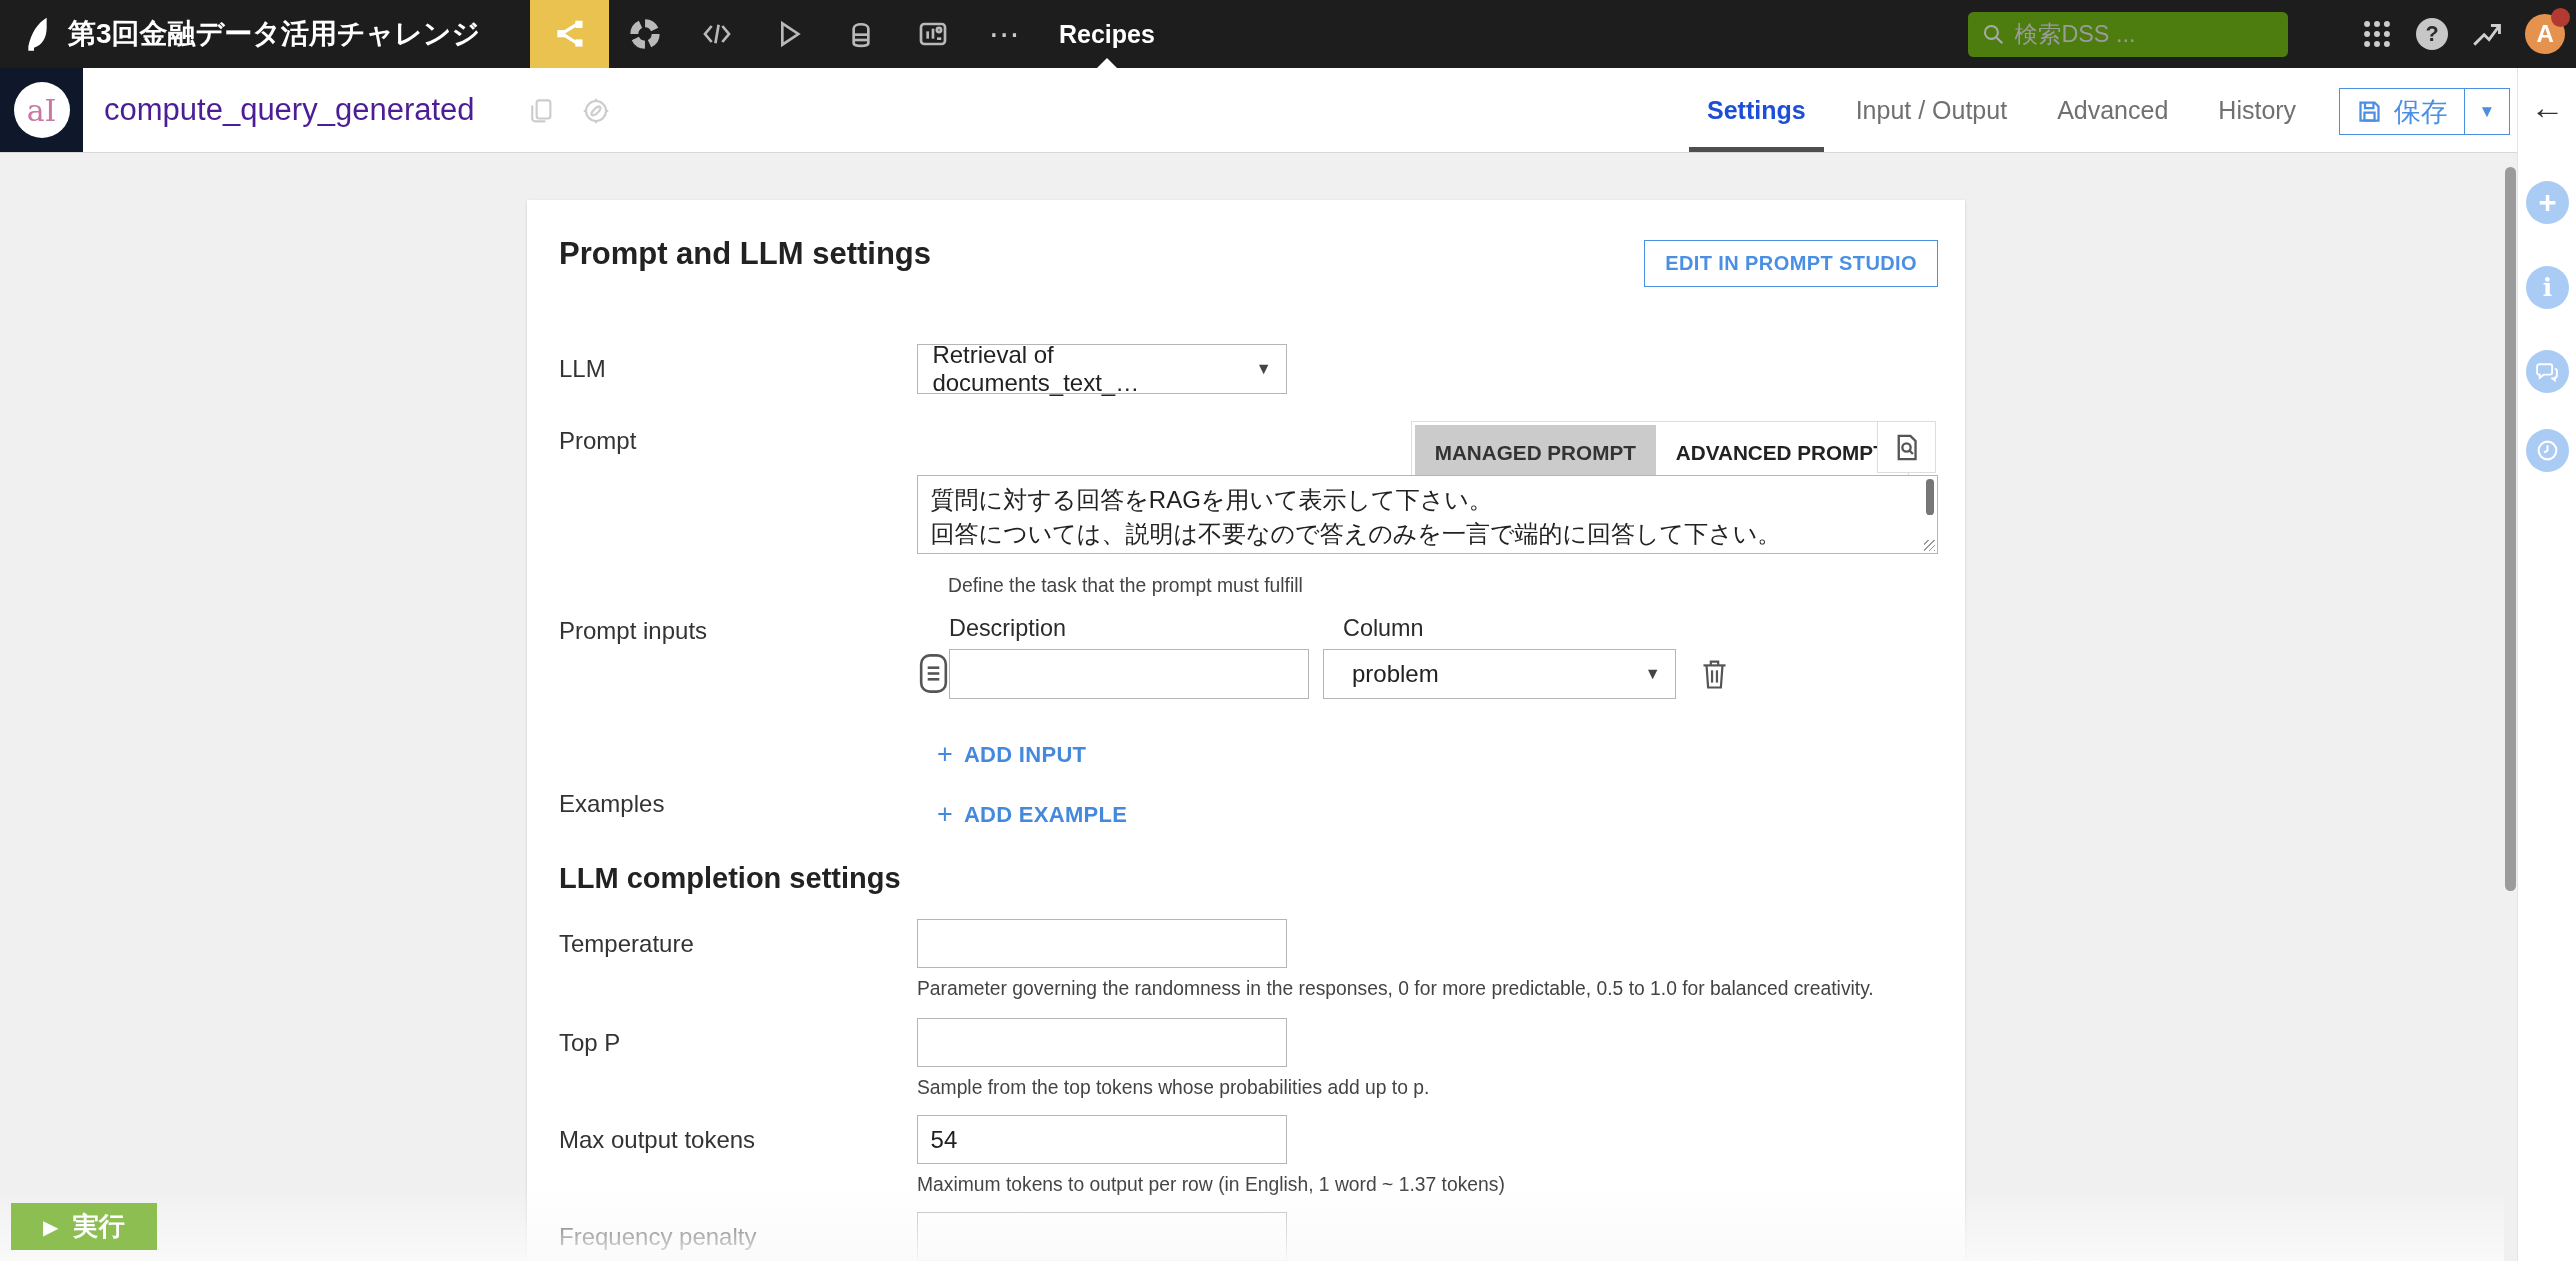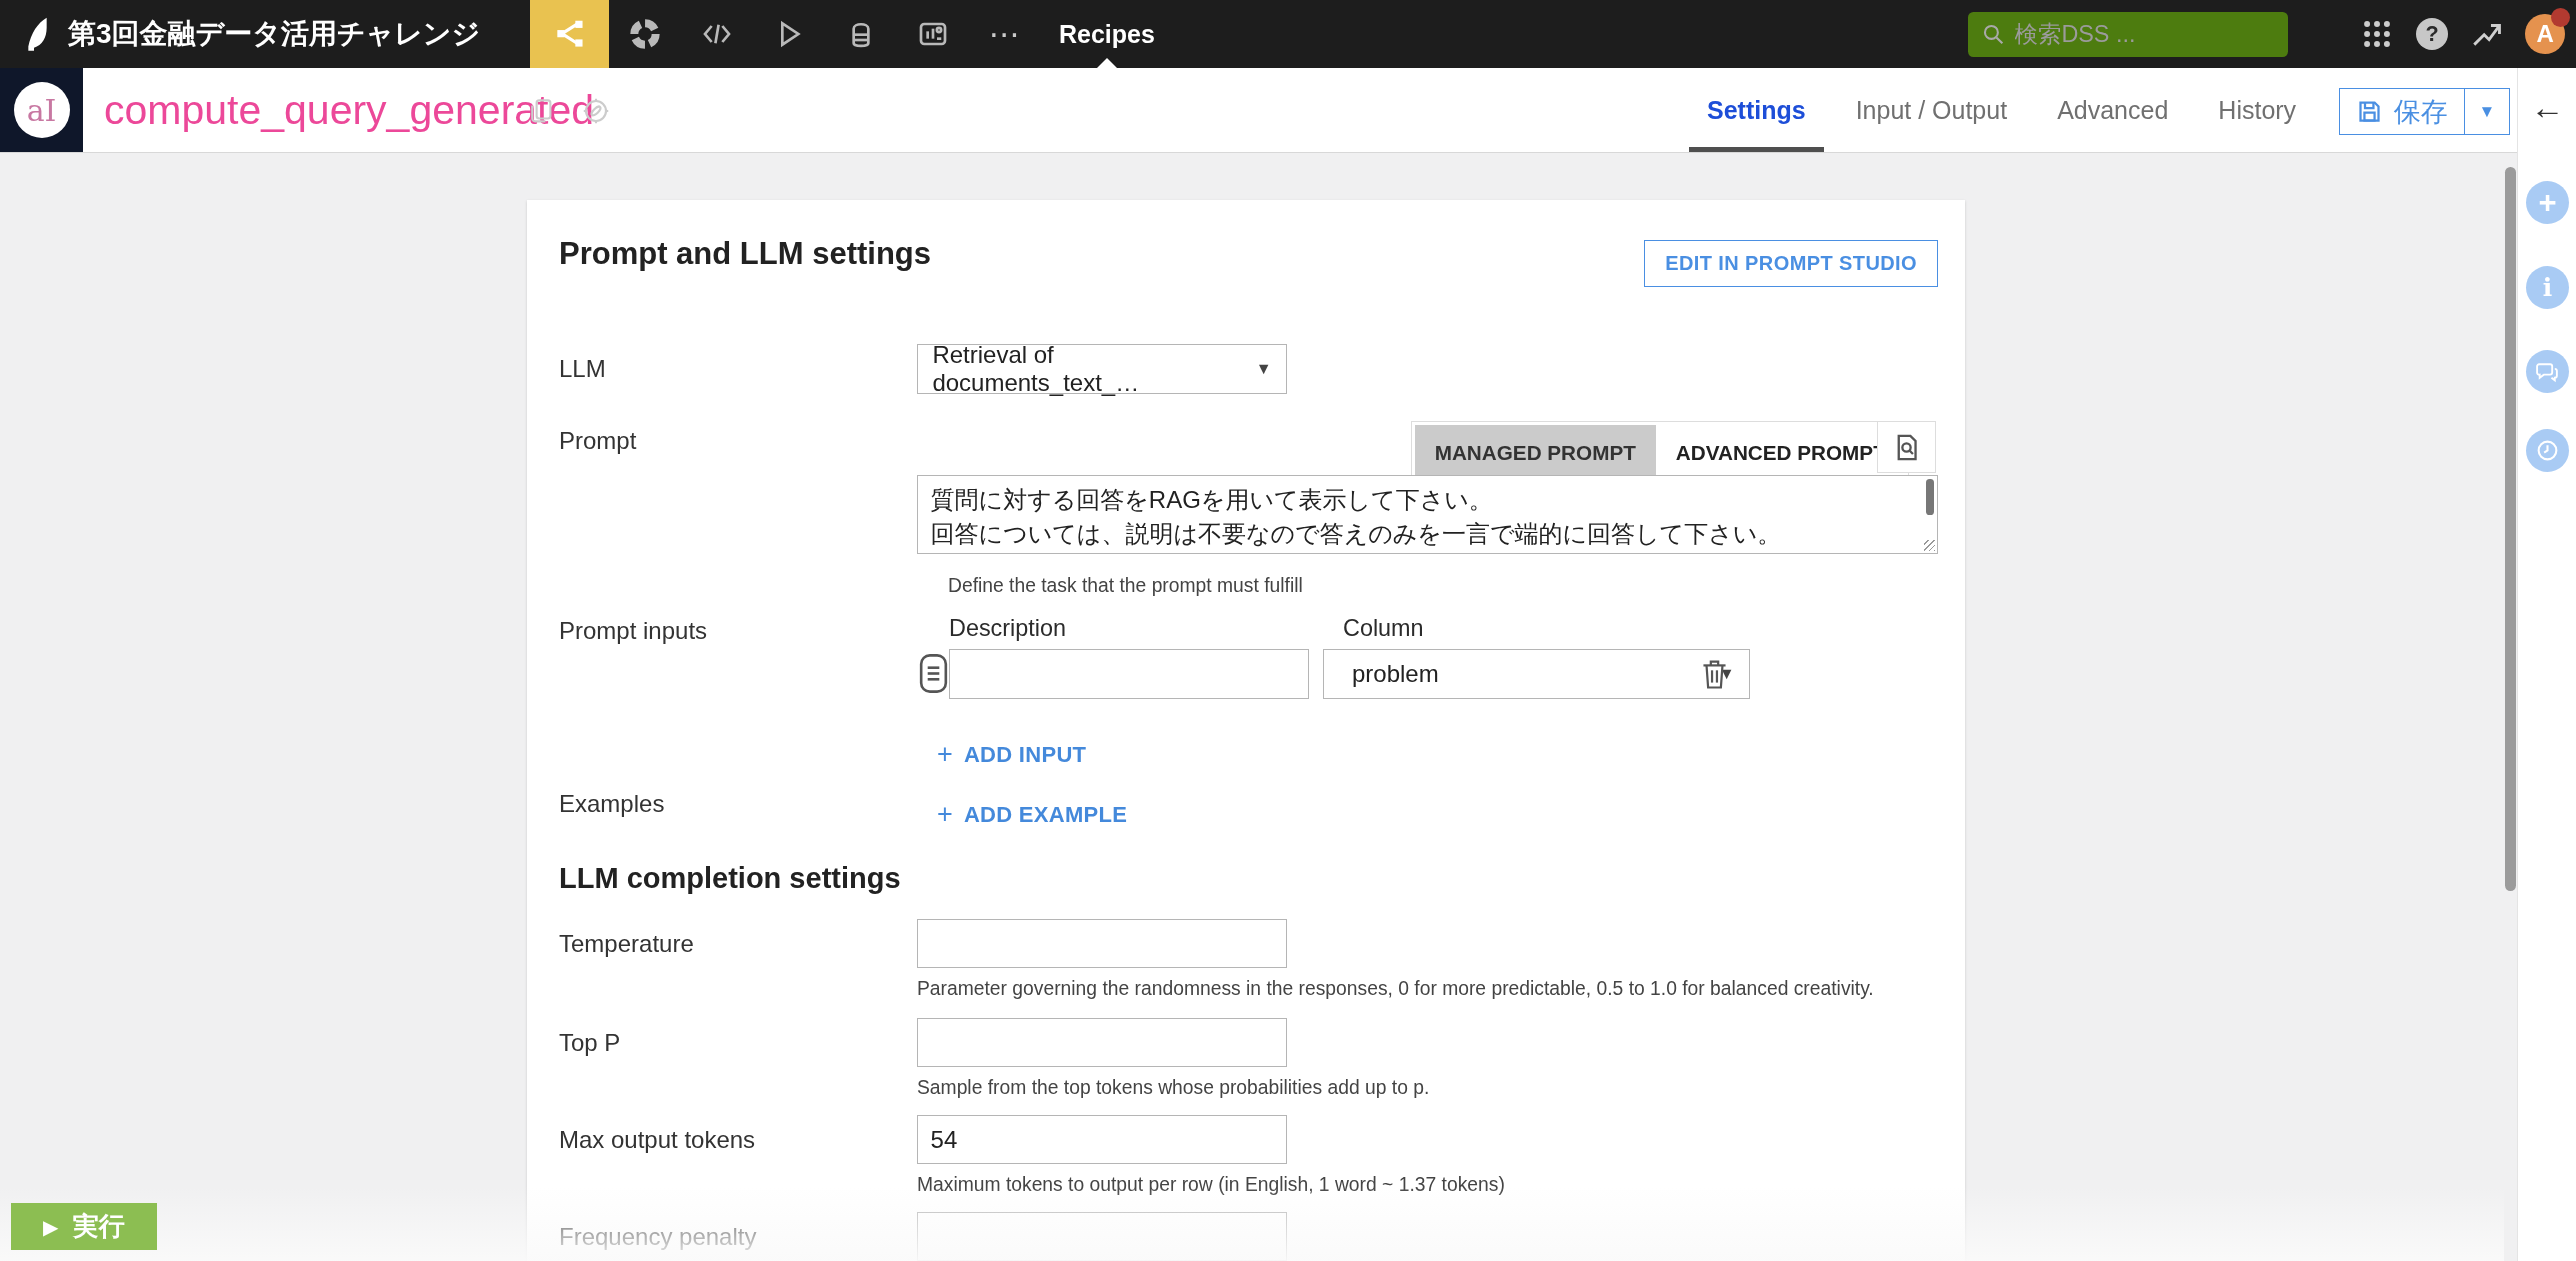--- a/index.html
+++ b/index.html
@@ -26,21 +26,21 @@
   #grid-btn svg { width:34px; height:34px; color:#cccccc; display:block; cursor:pointer; }
   #help-btn { width:32px; height:32px; border-radius:50%; background:#c7c7c7; color:#2a2a2a; font-size:21.6px; font-weight:bold; display:flex; align-items:center; justify-content:center; cursor:pointer; }
   #trend-btn svg { width:34px; height:34px; color:#cfcfcf; display:block; cursor:pointer; }
   #avatar { position:relative; width:40px; height:40px; border-radius:50%; background:#E5924E; color:#fff; font-size:24px; font-weight:bold; display:flex; align-items:center; justify-content:center; cursor:pointer; }
   #avatar .dot { position:absolute; right:-4.5px; top:-6.3px; width:19px; height:19px; border-radius:50%; background:#B23A30; }
 
   
   #actionbar { position:absolute; left:0; top:68px; width:2517px; height:85px; background:#fff; border-bottom:0.9px solid #d8d8d8; z-index:10; }
   #recipe-tile { position:absolute; left:0; top:0; width:83px; height:84px; background:#0f172a; display:flex; align-items:center; justify-content:center; }
   #recipe-tile .circle { width:56px; height:56px; border-radius:50%; background:#fff; color:#C878A2; font-family:"DejaVu Serif",serif; font-size:30px; display:flex; align-items:center; justify-content:center; }
-  #recipe-name { position:absolute; left:104px; top:0; height:84px; line-height:84px; font-size:41px; font-weight:500; color:#ec4899; }
+  #recipe-name { position:absolute; left:104px; top:0; height:84px; line-height:84px; font-size:31px; font-weight:500; color:#4c1d95; }
   .meta-icon { position:absolute; top:28px; color:#cccccc; cursor:pointer; }
   .meta-icon svg { width:30px; height:30px; display:block; }
   #copy-icon { left:526px; }
   #compass-icon { left:581px; }
   #tabs { position:absolute; left:1707px; top:0; height:84px; display:flex; gap:50px; align-items:center; }
   .tab { position:relative; height:84px; line-height:84px; font-size:25px; color:#707070; cursor:pointer; }
   .tab.active { color:#1d4ed8; font-weight:bold; }
   .tab.active::after { content:""; position:absolute; left:-18px; right:-18px; bottom:0; height:5.4px; background:#4f4f4f; }
   #save-btn { position:absolute; left:2339px; top:20px; height:47px; display:flex; border:1.8px solid #4A8FE2; background:#fff; color:#4A8FE2; cursor:pointer; }
   #save-main { display:flex; align-items:center; gap:10.8px; padding:0 16px; font-size:27px; }
@@ -80,21 +80,21 @@
   #prompt-textarea { width:100%; height:100%; border:0.9px solid #b5b5b5; padding:7.2px 12.6px; font-size:24px; line-height:1.42; color:#222; font-family:inherit; resize:none; overflow:hidden; }
   #ta-thumb { position:absolute; right:3.6px; top:3.6px; width:8px; height:36px; border-radius:3.6px; background:#777; cursor:pointer; }
   #ta-resize { position:absolute; right:2.7px; bottom:2.7px; width:11.7px; height:11.7px; cursor:nwse-resize; background:repeating-linear-gradient(135deg, transparent 0 2.7px, #999 2.7px 4px); }
   .helper { position:absolute; left:390px; font-size:19.3px; color:#444; }
   #helper-prompt { top:375px;margin-left:31px; }
   .pi-header { position:absolute; top:415px; font-size:23.4px; color:#2b2b2b; }
   #pi-icon { position:absolute; left:392px; top:453px; color:#555; }
   #pi-icon svg { width:29px; height:41px; }
   .text-input { position:absolute; height:50px; border:0.9px solid #b5b5b5; background:#fff; padding:0 12.6px; font-size:24px; color:#222; font-family:inherit; }
   #pi-desc-input { left:422px; top:449px; width:360px; }
-  #pi-col-select { left:796px; top:449px; width:427px;padding-left:28px; }
+  #pi-col-select { left:796px; top:449px; width:353px;padding-left:28px; }
   #trash-btn { position:absolute; left:1174px; top:457px; color:#555; background:none; border:none; cursor:pointer; }
   #trash-btn svg { width:27px; height:34px; display:block; }
   .add-link { position:absolute; display:flex; align-items:center; gap:10.8px; color:#4489DB; font-size:22px; font-weight:bold; cursor:pointer; letter-spacing:0.3px; }
   .add-link .plus { font-size:27px; font-weight:400; }
   #add-input { left:410px; top:539px; }
   #add-example { left:410px; top:599px; }
   #examples-label { top:590px; }
   #completion-title { position:absolute; left:32px; top:662px; font-size:29px; color:#222; }
   .cfield-input { position:absolute; left:390px; width:370px; height:49px; border:0.9px solid #b5b5b5; background:#fff; padding:0 12.6px; font-size:24px; color:#222; font-family:inherit; }
 

